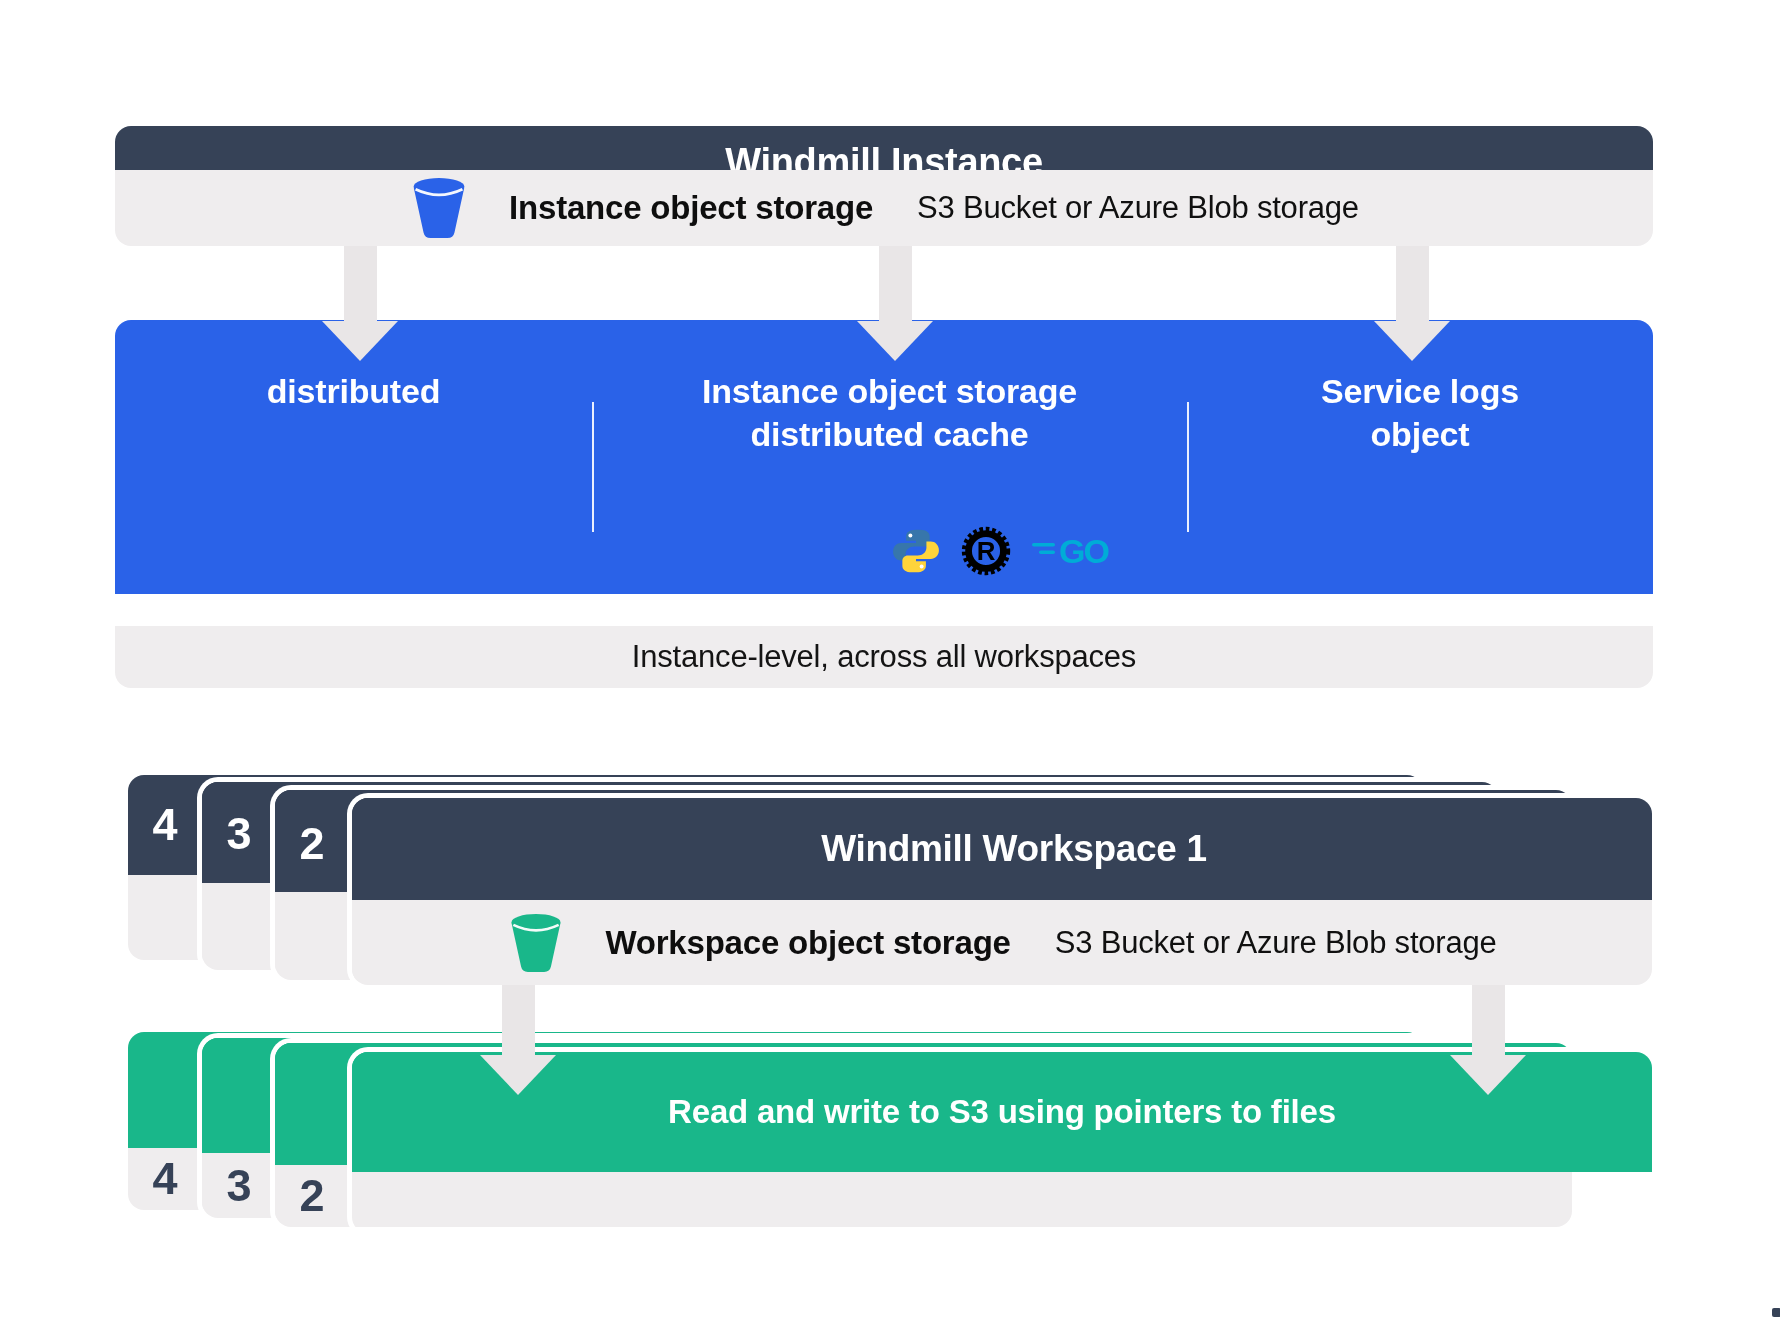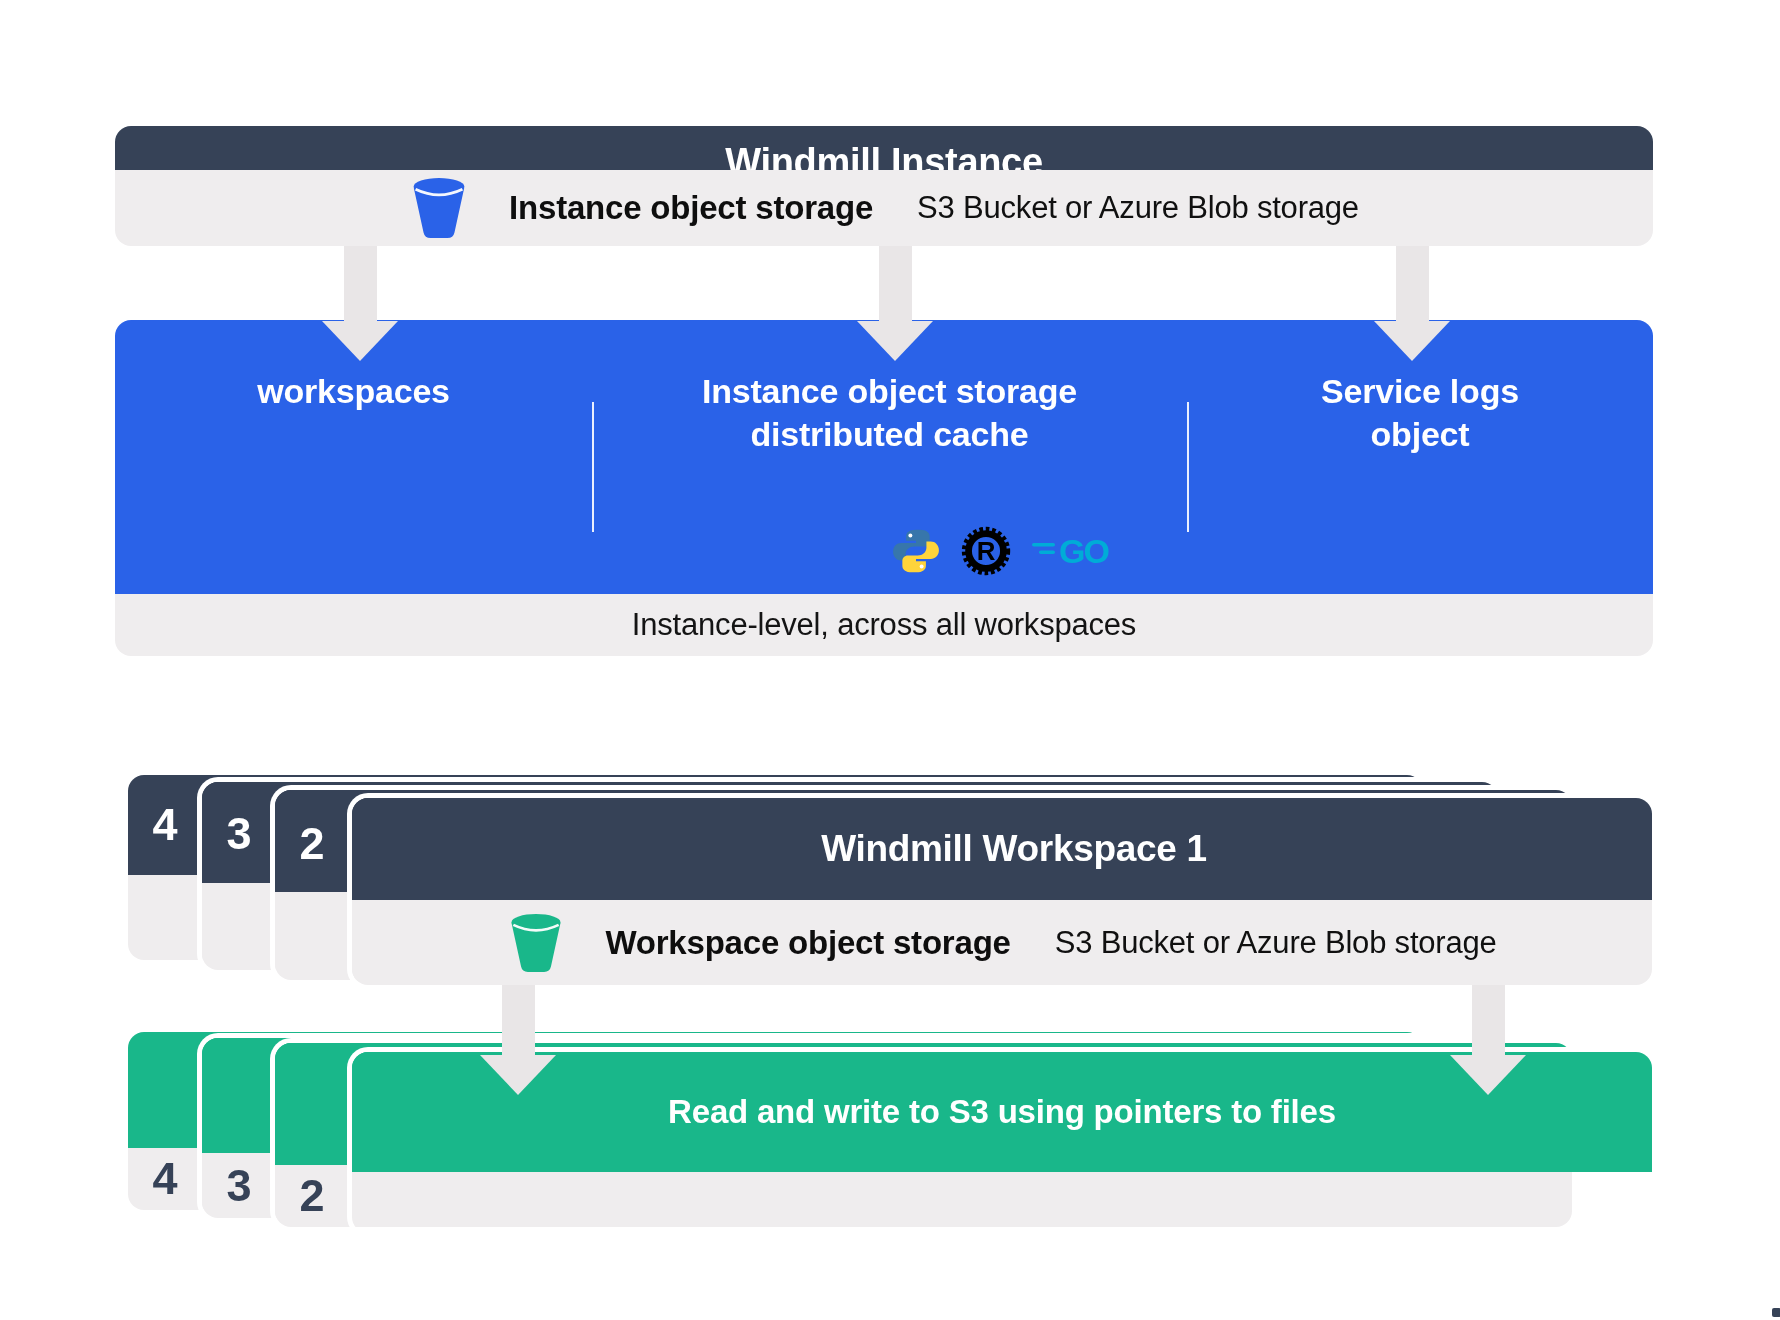--- a/index.html
+++ b/index.html
@@ -13,21 +13,21 @@
   .dark  {background:#364257;}
   .blue  {background:#2a62e8;}
   .green {background:#19b78a;}
   .graybar{background:#efedee;}
   .hdr-title{display:flex;align-items:center;justify-content:center;height:100%;
     color:#fff;font-weight:700;font-size:38px;letter-spacing:-.3px;}
   .storage-row{display:flex;align-items:center;justify-content:center;height:100%;gap:0;}
   .storage-label{font-weight:700;font-size:33px;color:#0e0e0e;margin-left:40px;letter-spacing:-.2px;}
   .storage-provider{font-weight:400;font-size:31px;color:#101010;margin-left:44px;letter-spacing:-.2px;}
   .caption-bar{display:flex;align-items:center;justify-content:center;
-    font-size:31px;color:#141414;letter-spacing:-.2px;}
+    font-size:31px;color:#141414;letter-spacing:-.2px;margin-top:32px;}
 
   
   .arrow{position:absolute;width:76px;display:flex;flex-direction:column;align-items:center;z-index:6;}
   .arrow .shaft{width:33px;background:#e9e6e7;}
   .arrow .head{width:0;height:0;border-left:38px solid transparent;border-right:38px solid transparent;
     border-top:40px solid #e9e6e7;margin-top:-1px;}
 
   
   .feature-col{position:absolute;top:0;height:100%;box-sizing:border-box;padding-top:50px;
     text-align:center;color:#fff;font-weight:700;font-size:34px;line-height:43px;letter-spacing:-.2px;}
@@ -79,21 +79,21 @@
       <div class="head"></div>
   </div>
   <div class="arrow" style="left:1374px;top:246px;">
     <div class="shaft" style="height:76px;"></div>
       <div class="head"></div>
   </div>
 
   <div class="abs blue" style="left:115px;top:320px;width:1538px;height:274px;border-radius:16px 16px 0 0;">
 
     <div class="feature-col" style="left:0;width:477px;">
-      <span style="display:block;">workspaces</span>
+      <span style="display:block;">distributed</span>
     </div>
 
     <div class="feature-col" style="left:477px;width:595px;">
       <span style="display:block;">Instance object storage</span>
       <span style="display:block;">distributed cache</span>
     </div>
 
     <div class="feature-col" style="left:1072px;width:466px;">
       <span style="display:block;">Service logs</span>
       <span style="display:block;">object</span>

